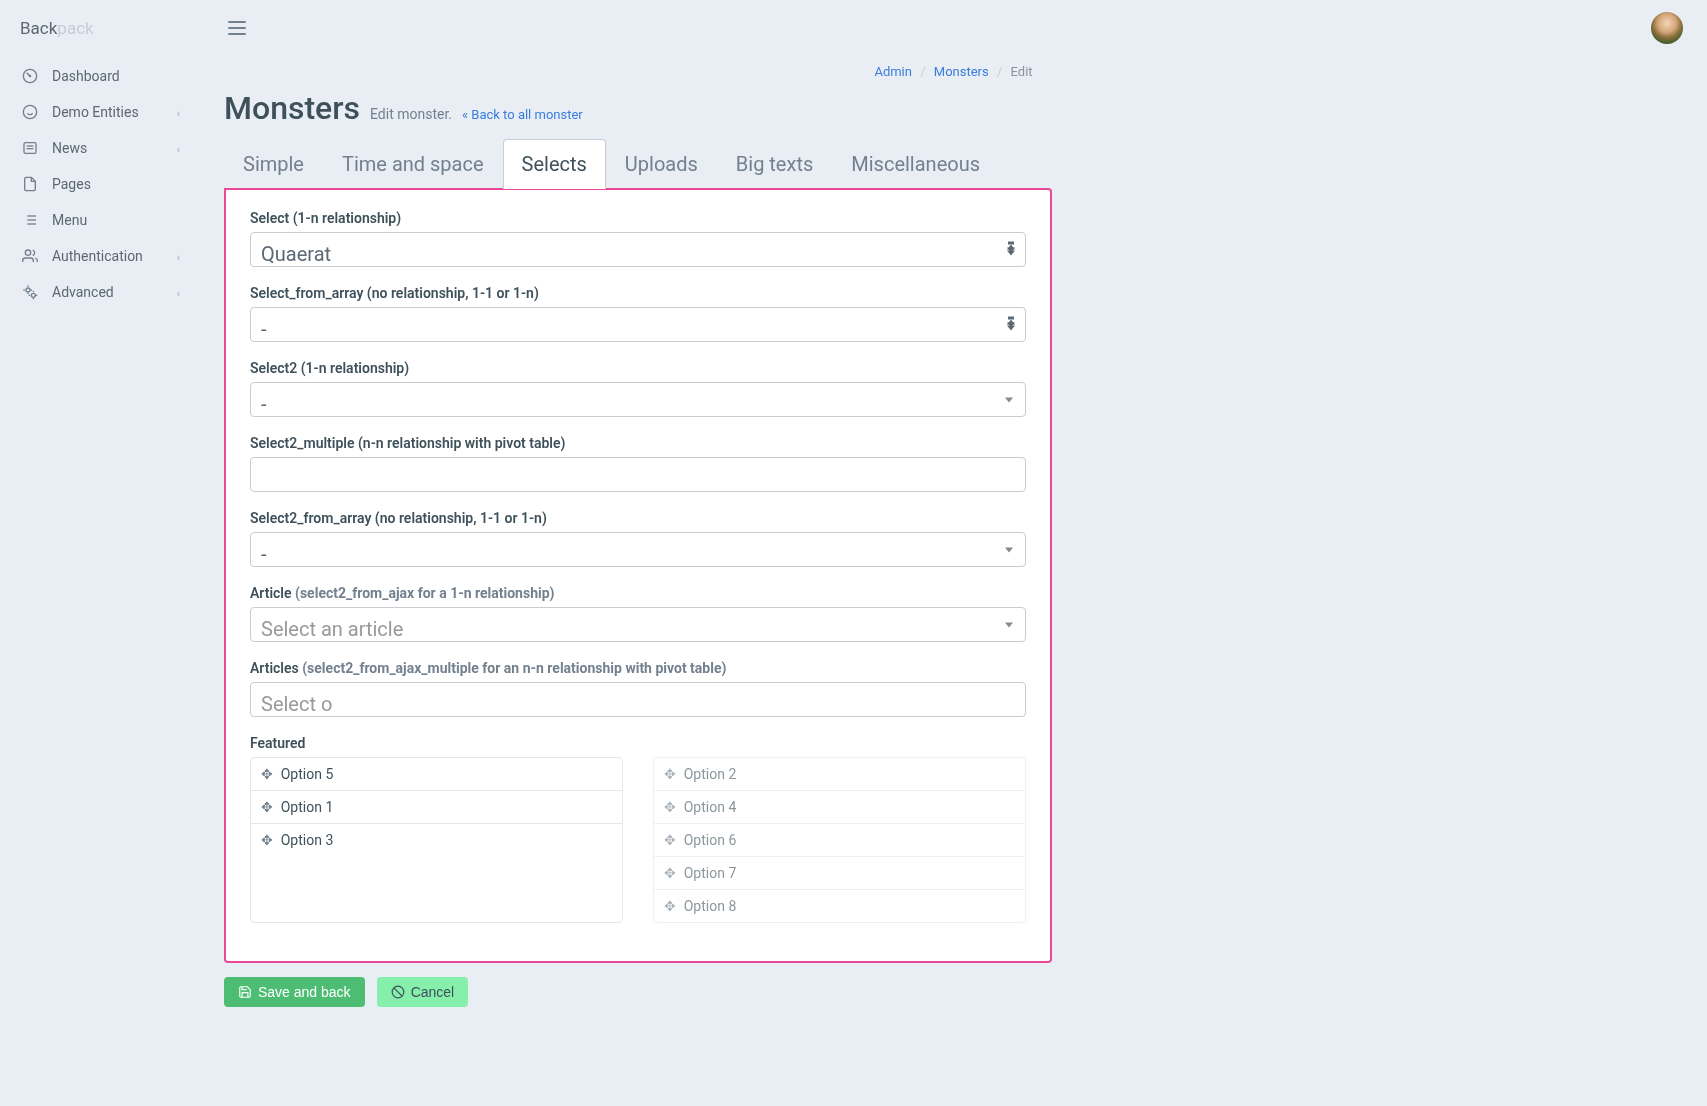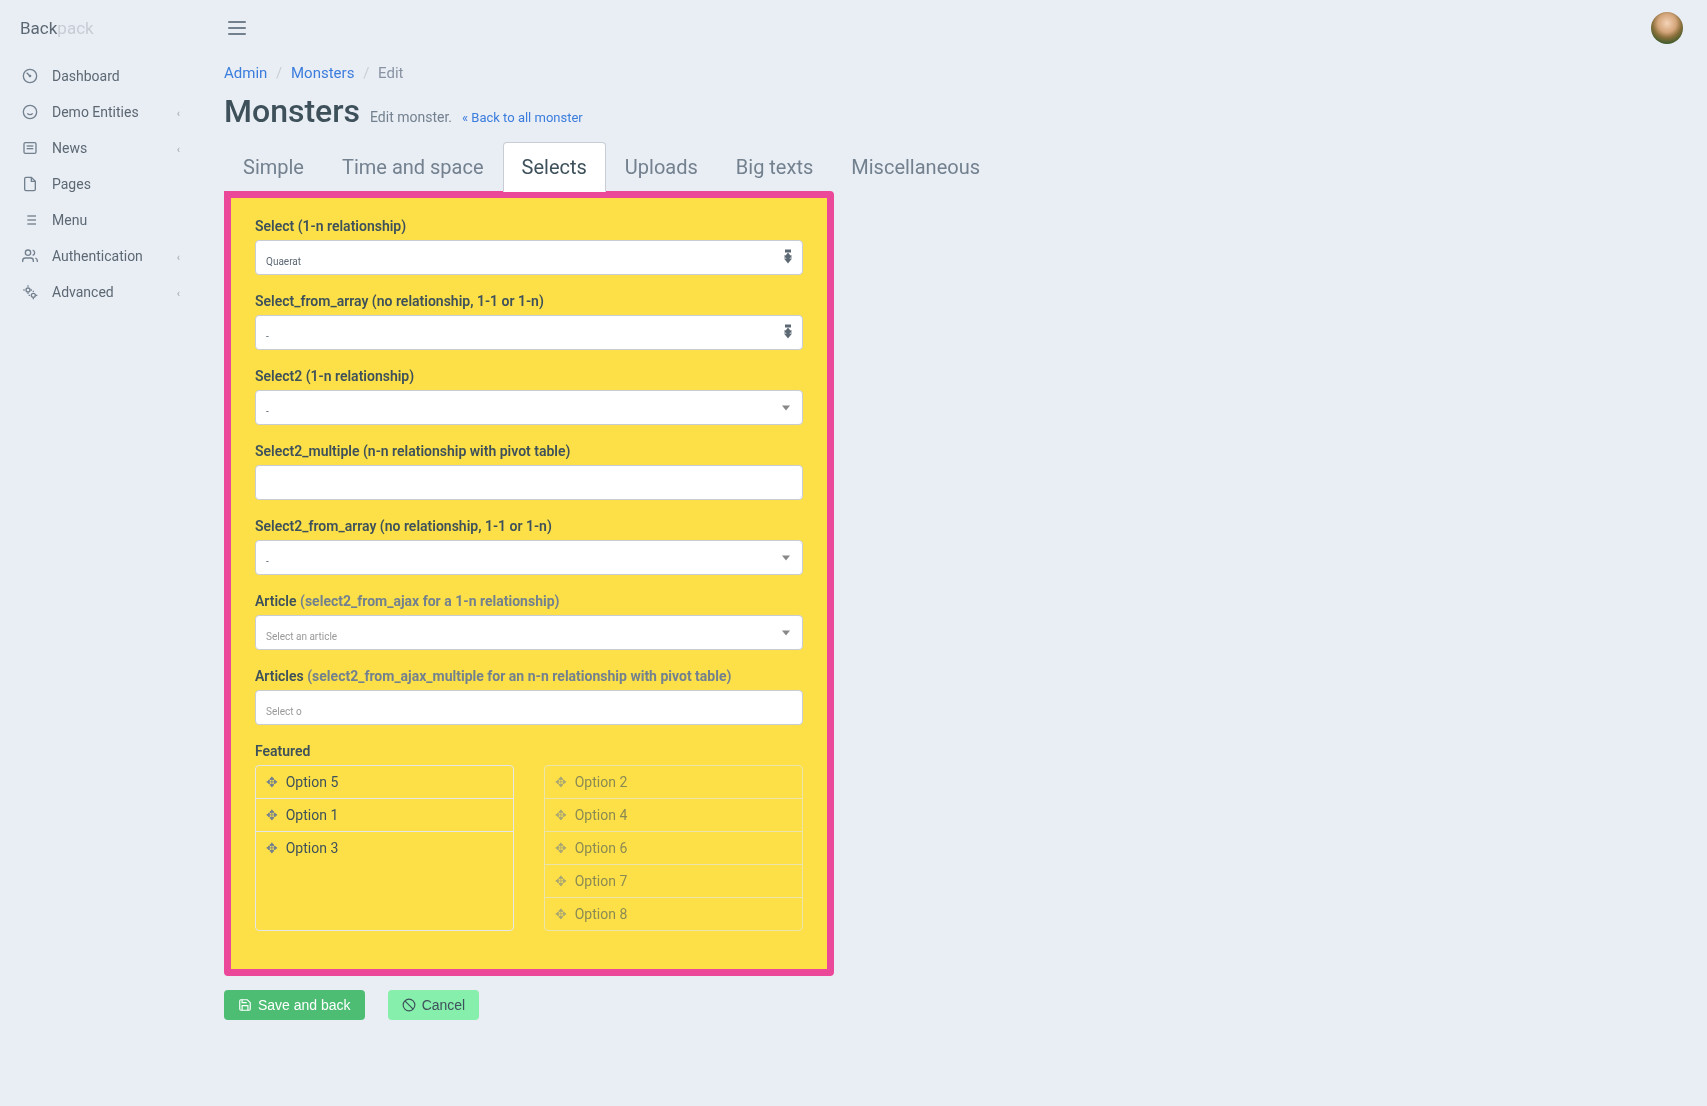--- a/index.html
+++ b/index.html
@@ -10,49 +10,49 @@
 .brand .dim{color:#c8ccd4}
 .sb-list{list-style:none}
 .sb-item{display:flex;align-items:flex-end;padding:10px 20px;color:#5c6873;cursor:pointer;font-size:14px}
 .sb-item .ico{width:20px;display:inline-flex;justify-content:center;margin-right:12px;color:#73818f}
 .sb-item .chev{margin-left:auto;color:#a0a8b3;font-size:11px}
 .main{flex:1;padding:0 24px 24px}
 .topbar{display:flex;align-items:center;height:56px}
 .hamburger{display:inline-flex;flex-direction:column;gap:4px;cursor:pointer;padding:4px}
 .hamburger span{width:18px;height:2px;background:#73818f;border-radius:1px}
 .avatar{width:32px;height:32px;border-radius:50%;background:radial-gradient(circle at 50% 35%,#f4d4b8 0%,#d4a57a 35%,#8a6f3c 55%,#3a5a2a 80%);margin-left:auto}
-.breadcrumbs{text-align:left;color:#8a93a2;font-size:15px;padding:8px 0 4px}
+.breadcrumbs{text-align:center;color:#8a93a2;font-size:13px;padding:8px 0 4px}
 .breadcrumbs a{color:#3b7ddd;text-decoration:none}
 .breadcrumbs span.sep{margin:0 5px;color:#c9cfd6}
 .page-title{display:flex;align-items:baseline;gap:10px;margin:6px 0 12px}
 .page-title h1{font-size:32px;font-weight:500;color:#3e515b}
 .page-title .sub{color:#73818f;font-size:14px}
 .page-title .back{color:#3b7ddd;font-size:13px;text-decoration:none;cursor:pointer}
 .tabs{display:flex;border-bottom:0}
 .tab{padding:12px 18px;color:#73818f;cursor:pointer;font-size:20px;border:1px solid transparent;border-bottom:none}
 .tab.active{background:#fff;border:1px solid #c8ccd4;border-bottom-color:#fff;border-radius:4px 4px 0 0;color:#3e515b}
-.card{background:#fde047;border:7px solid #ec4899;border-radius:4px;border-top-left-radius:0;margin-top:-1px;width:610px;max-width:100%;padding:20px 24px}
+.card{background:#ffffff;border:2px solid #ec4899;border-radius:4px;border-top-left-radius:0;margin-top:-1px;width:828px;max-width:100%;padding:20px 24px}
 .field{margin-bottom:18px}
 .field label{display:block;font-weight:600;color:#3e515b;margin-bottom:6px;font-size:14px}
 .field label .hint{font-weight:700;color:#73818f;font-size:14px}
-.select,.s2,.s2-multi,.s2-input{width:100%;border:1px solid #c8ccd4;border-radius:4px;background:#fff;height:35px;padding:15px 10px;color:#5c6873;display:flex;align-items:flex-start;position:relative;font-size:10px}
+.select,.s2,.s2-multi,.s2-input{width:100%;border:1px solid #c8ccd4;border-radius:4px;background:#fff;height:35px;padding:0 10px;color:#5c6873;display:flex;align-items:flex-end;position:relative;font-size:20px}
 .select:after{content:"";position:absolute;right:10px;top:50%;transform:translateY(-50%);width:0;height:0;border-left:4px solid transparent;border-right:4px solid transparent;border-top:5px solid #5c6873;box-shadow:0 -7px 0 -1px #5c6873}
 .select .arrows{position:absolute;right:10px;top:50%;transform:translateY(-50%);display:flex;flex-direction:column;gap:1px}
 .select .arrows span{width:0;height:0;border-left:4px solid transparent;border-right:4px solid transparent}
 .select .arrows .up{border-bottom:5px solid #5c6873}
 .select .arrows .dn{border-top:5px solid #5c6873}
 .s2:after,.s2-input:after{content:"";position:absolute;right:12px;top:50%;transform:translateY(-50%);width:0;height:0;border-left:4px solid transparent;border-right:4px solid transparent;border-top:5px solid #888}
 .s2-input .ph,.s2-multi .ph{color:#999}
 .featured-cols{display:flex;gap:30px}
 .featured-col{flex:1;border:1px solid #e4e7ea;border-radius:4px}
 .featured-col.dim{opacity:.6}
 .featured-item{display:flex;align-items:center;padding:8px 10px;border-bottom:1px solid #e4e7ea;color:#3e515b;cursor:grab;font-size:14px}
 .featured-item:last-child{border-bottom:none}
 .featured-item .grip{margin-right:8px;color:#73818f}
-.btn-row{display:flex;gap:23px;margin-top:14px;width:750px;max-width:100%}
+.btn-row{display:flex;gap:12px;margin-top:14px;width:750px;max-width:100%}
 .btn{display:inline-flex;align-items:center;gap:6px;padding:7px 14px;border-radius:4px;font-size:14px;cursor:pointer;border:none}
 .btn-success{background:#4dbd74;color:#fff}
 .btn-sec{background:#86efac;color:#3e515b}
 svg{display:block}
 </style>
 </head>
 <body>
 
 <div class="app">
   <aside class="sidebar">

